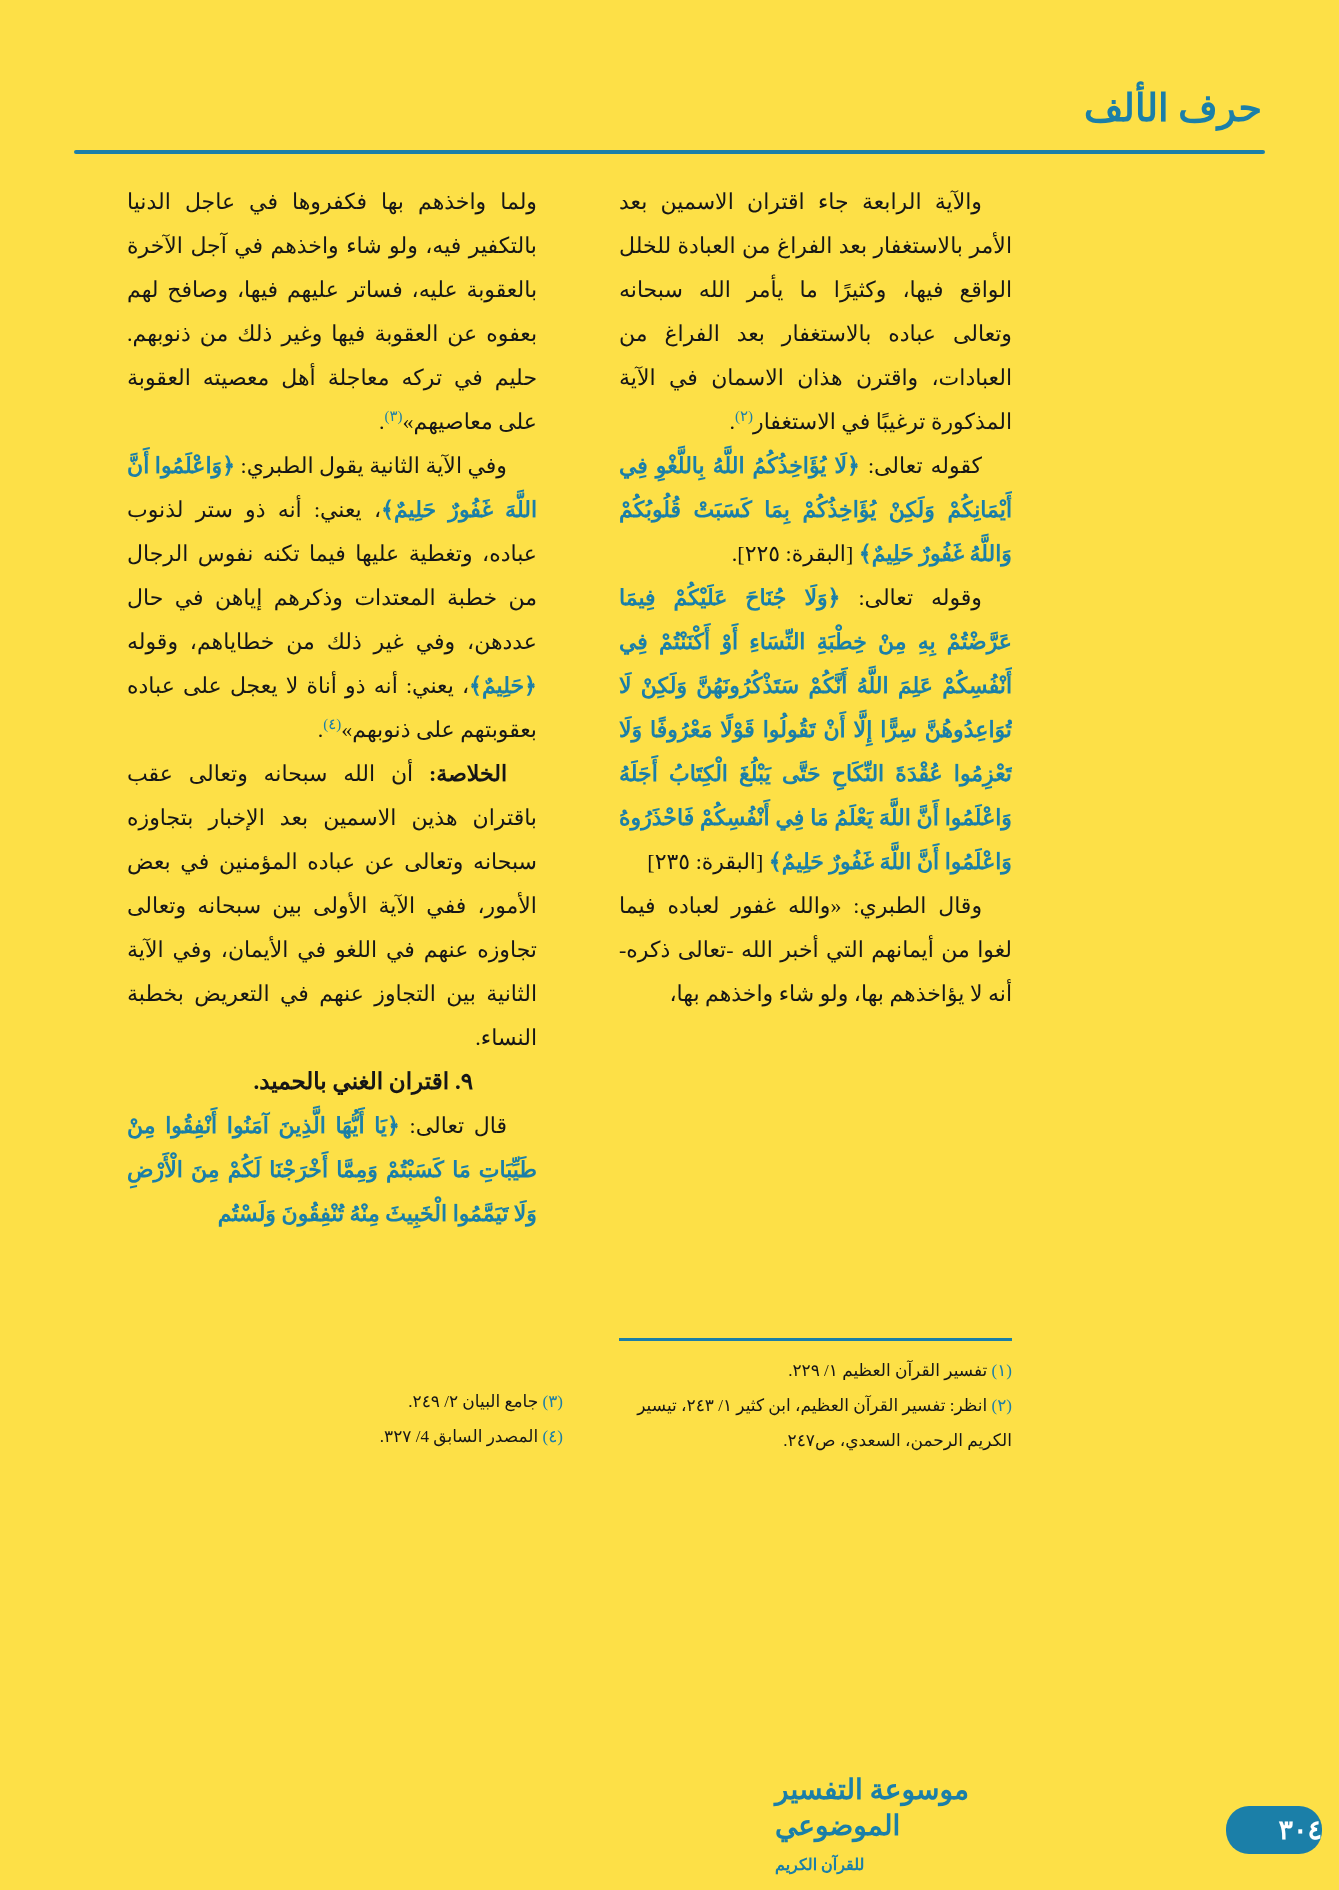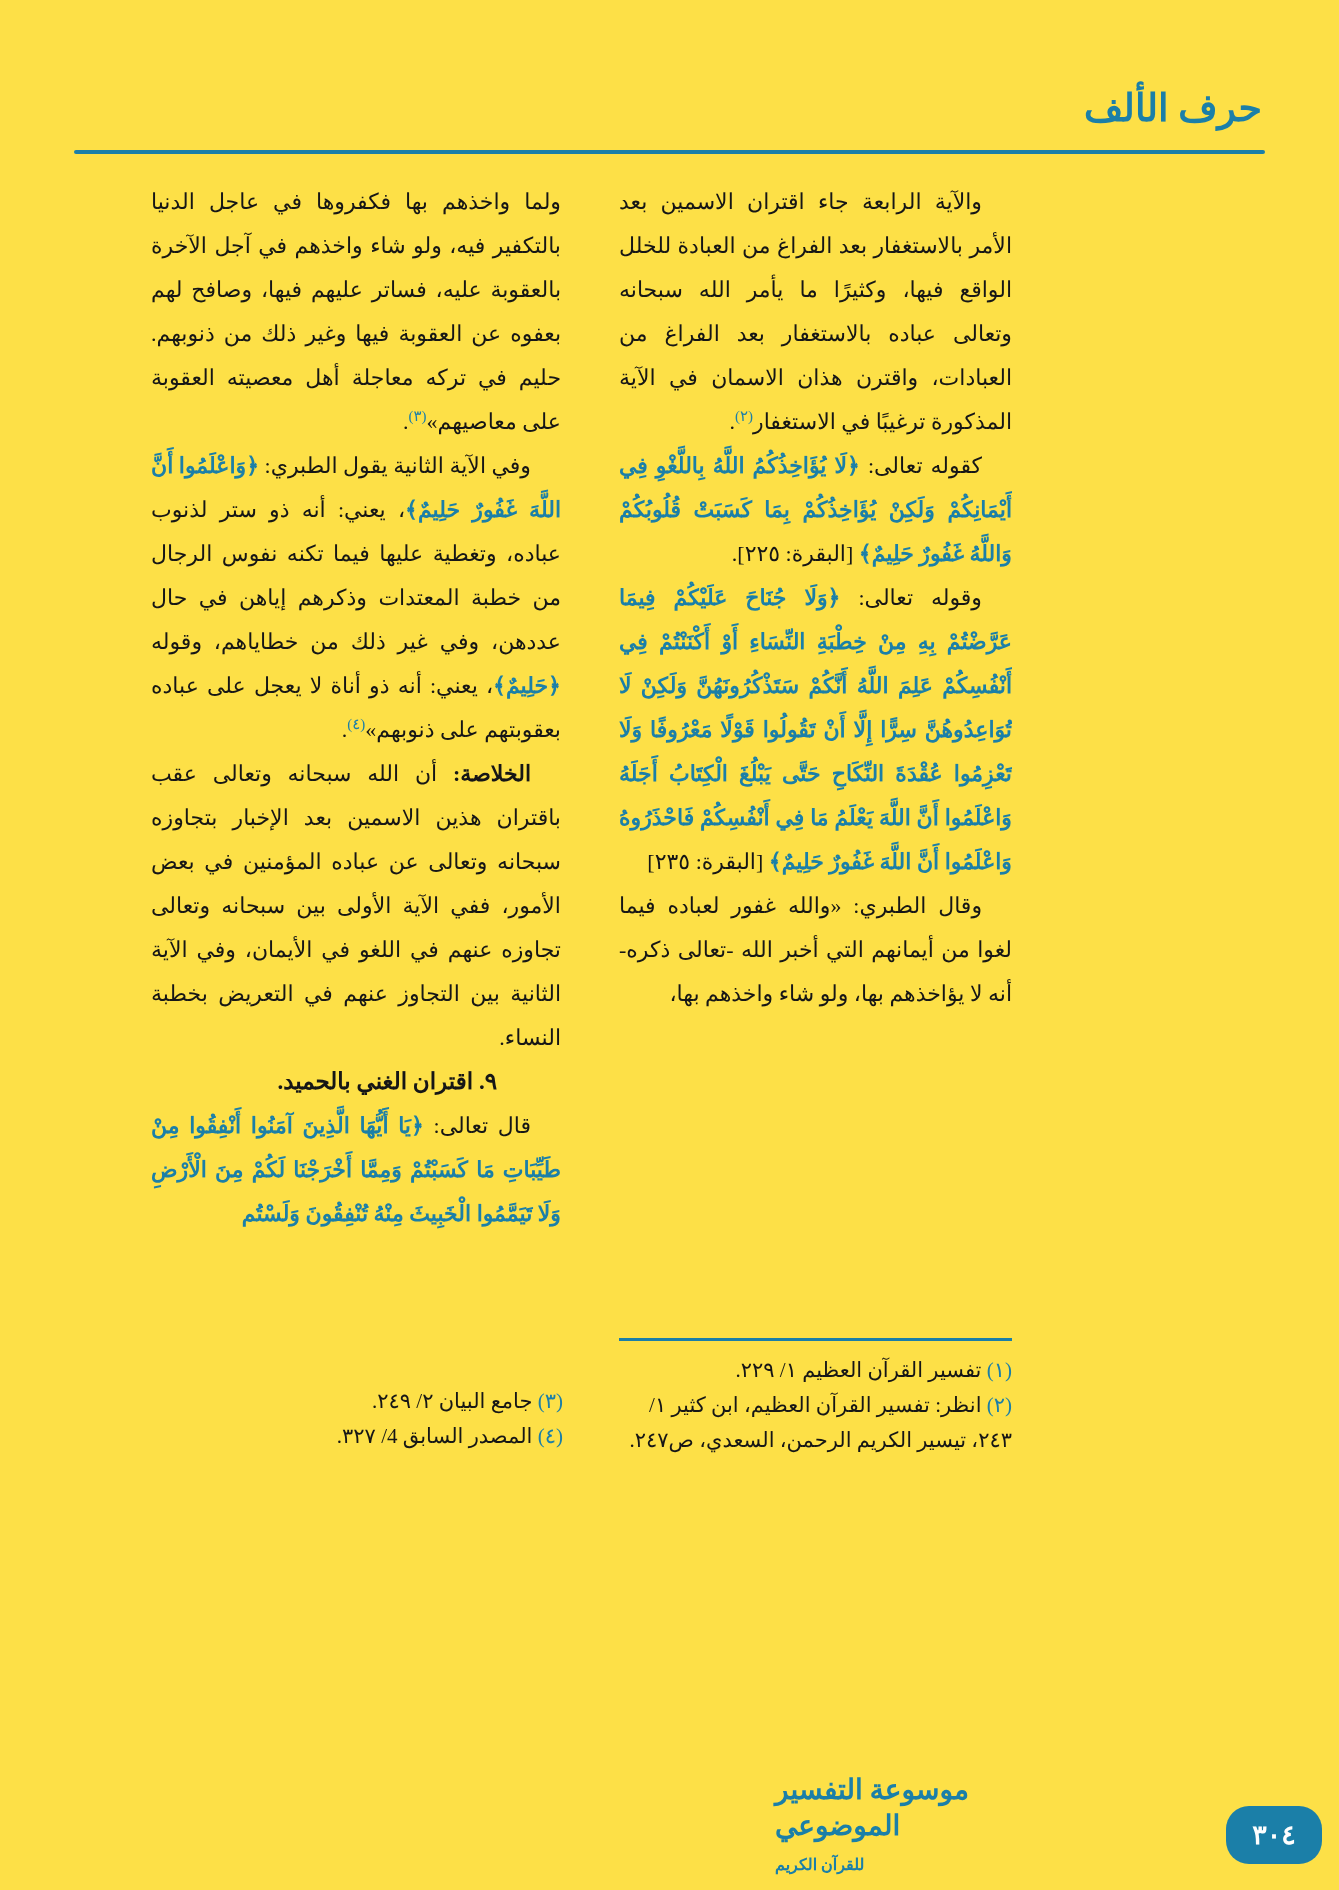--- a/index.html
+++ b/index.html
@@ -25,55 +25,55 @@
     border-radius:2px;
   }
   .col {
     position:absolute; top:180px;
     font-size:22px; line-height:44px;
     color:var(--ink);
     text-align:justify;
     overflow:hidden;
   }
   .col-right { right:327px; width:393px; height:1152px; }
-  .col-left  { right:778px; width:410px; height:1196px; }
+  .col-left  { right:802px; width:410px; height:1196px; }
   .block.p.indent { text-indent:30px; }
   .block.heading { font-weight:bold; text-indent:64px; font-size:23px; }
   .run-text { color:var(--ink); }
   .run-bold { color:var(--ink); font-weight:bold;margin-top:21px; }
   .run-quran { color:var(--accent); font-weight:bold; }
   .run-fn {
     color:var(--accent);
     font-size:0.68em;
     vertical-align:super;
     line-height:0;
   }
   .footnotes {
     position:absolute;
-    font-size:21px; line-height:35px;
+    font-size:17px; line-height:35px;
     color:var(--ink);
   }
   .footnotes-right { top:1338px; right:327px; width:393px; }
   .footnotes-left  { top:1384px; right:762px; width:410px; padding-right:14px; }
   .fn-rule { width:100%; height:3px; background:var(--accent); margin-bottom:12px; }
   .footnote { text-align:right; }
   .fn-num { color:var(--accent); }
   .logo {
     position:absolute; bottom:16px; right:339px;
     width:225px; text-align:left; color:var(--accent);
   }
   .logo-main { font-size:28px; font-weight:bold; line-height:36px; }
   .logo-sub  { font-size:16px; font-weight:bold; margin-top:11px; }
   .page-badge {
     position:absolute; top:1806px; right:17px;
-    width:96px; height:58px;
+    width:96px; height:48px;
     background:var(--accent);
     border-radius:23px;
     color:#ffffff; font-size:27px; font-weight:bold;
-    display:flex; align-items:center; justify-content:center;
+    display:flex; align-items:center; 
   }
 </style>
 </head>
 <body>
 
 <div class="page" style="--accent: #1b7fa8;">
 
   <div class="header-title">حرف الألف</div>
 
   <div class="header-rule"></div>

